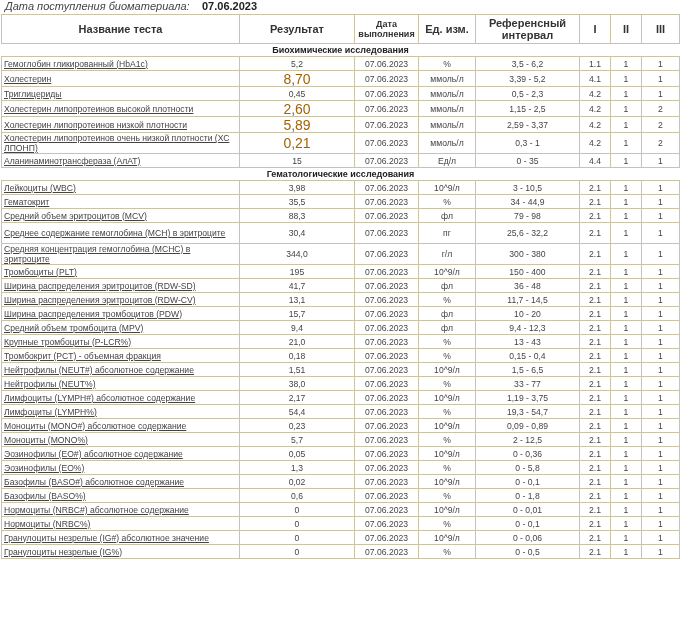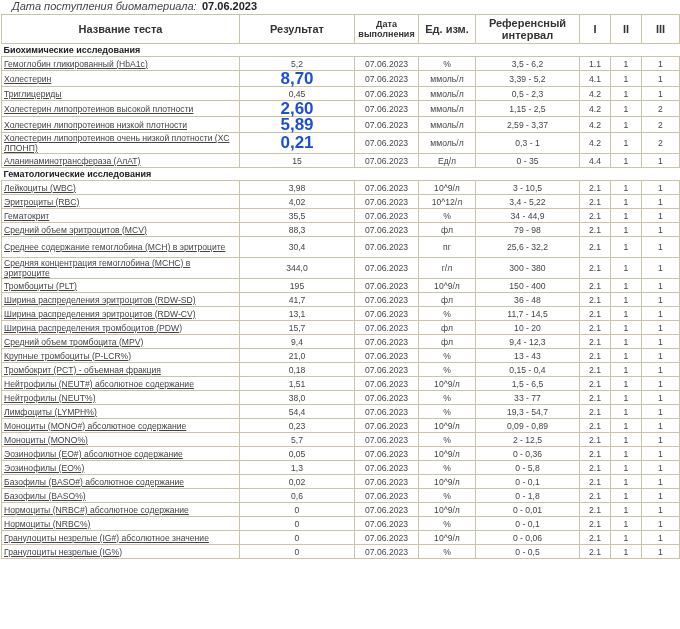--- a/index.html
+++ b/index.html
@@ -1,36 +1,36 @@
 <!DOCTYPE html>
 <html><head>
   <meta charset="utf-8">
   <style>
     html, body { margin: 0; padding: 0; background: #ffffff; }
     body { width: 680px; height: 629px; overflow: hidden; font-family: "Liberation Sans", sans-serif; color: #333; }
-    .intake { height: 14px; font-size: 11px; line-height: 13px; padding-left: 12px; color: #222; position: relative; }
+    .intake { height: 14px; font-size: 11px; line-height: 13px; padding-left: 5px; color: #222; position: relative; }
     .intake .lbl { font-style: italic; color: #444; }
     .intake .val { font-weight: bold; position: absolute; left: 202px; top: 0; color: #222; }
     table { border-collapse: collapse; table-layout: fixed; width: 678px; margin-left: 1px; }
     col.c-name { width: 238px; }
     col.c-res { width: 115px; }
     col.c-date { width: 64px; }
     col.c-unit { width: 57px; }
     col.c-ref { width: 104px; }
     col.c-i { width: 31px; }
     col.c-ii { width: 31px; }
     col.c-iii { width: 38px; }
     th { border: 1px solid #c9c4a8; font-weight: bold; color: #333; font-size: 11px; text-align: center; height: 28px; padding: 0 2px; line-height: 12px; }
     th.small { font-size: 9px; line-height: 10px; }
     td { border: 1px solid #c9c4a8; font-size: 8.6px; line-height: 10px; height: 13px; padding: 0 2px; color: #444; }
     td.name { text-align: left; text-decoration: underline; }
     td.c { text-align: center; }
-    td.big { font-size: 17px; font-weight: bold; color: #1d4ed8; height: 15px; }
+    td.big { font-size: 14px; font-weight: normal; color: #a16207; height: 15px; }
     tr.tall td { height: 20px; }
-    tr.section td { border-left: none; border-right: none; font-weight: bold; color: #222; font-size: 9px; height: 12px; }
+    tr.section td { border-left: none; border-right: none; font-weight: bold; color: #222; font-size: 9px; height: 12px; text-align: center; }
   </style>
 </head>
 <body>
 
 <div class="intake">
   <span class="lbl">Дата поступления биоматериала:</span>
   <span class="val">07.06.2023</span>
 </div>
 
 <table>
@@ -137,30 +137,20 @@
         <td class="name">Лейкоциты  (WBC)</td>
         <td class="c">3,98</td>
         <td class="c">07.06.2023</td>
         <td class="c">10^9/л</td>
         <td class="c">3 - 10,5</td>
         <td class="c">2.1</td>
         <td class="c">1</td>
         <td class="c">1</td>
       </tr>
       <tr>
-        <td class="name">Эритроциты (RBC)</td>
-        <td class="c">4,02</td>
-        <td class="c">07.06.2023</td>
-        <td class="c">10^12/л</td>
-        <td class="c">3,4 - 5,22</td>
-        <td class="c">2.1</td>
-        <td class="c">1</td>
-        <td class="c">1</td>
-      </tr>
-      <tr>
         <td class="name">Гематокрит</td>
         <td class="c">35,5</td>
         <td class="c">07.06.2023</td>
         <td class="c">%</td>
         <td class="c">34 - 44,9</td>
         <td class="c">2.1</td>
         <td class="c">1</td>
         <td class="c">1</td>
       </tr>
       <tr>
@@ -272,20 +262,30 @@
         <td class="c">2.1</td>
         <td class="c">1</td>
         <td class="c">1</td>
       </tr>
       <tr>
         <td class="name">Нейтрофилы (NEUT%)</td>
         <td class="c">38,0</td>
         <td class="c">07.06.2023</td>
         <td class="c">%</td>
         <td class="c">33 - 77</td>
+        <td class="c">2.1</td>
+        <td class="c">1</td>
+        <td class="c">1</td>
+      </tr>
+      <tr>
+        <td class="name">Лимфоциты (LYMPH#)  абсолютное содержание</td>
+        <td class="c">2,17</td>
+        <td class="c">07.06.2023</td>
+        <td class="c">10^9/л</td>
+        <td class="c">1,19 - 3,75</td>
         <td class="c">2.1</td>
         <td class="c">1</td>
         <td class="c">1</td>
       </tr>
       <tr>
         <td class="name">Лимфоциты (LYMPH%)</td>
         <td class="c">54,4</td>
         <td class="c">07.06.2023</td>
         <td class="c">%</td>
         <td class="c">19,3 - 54,7</td>

